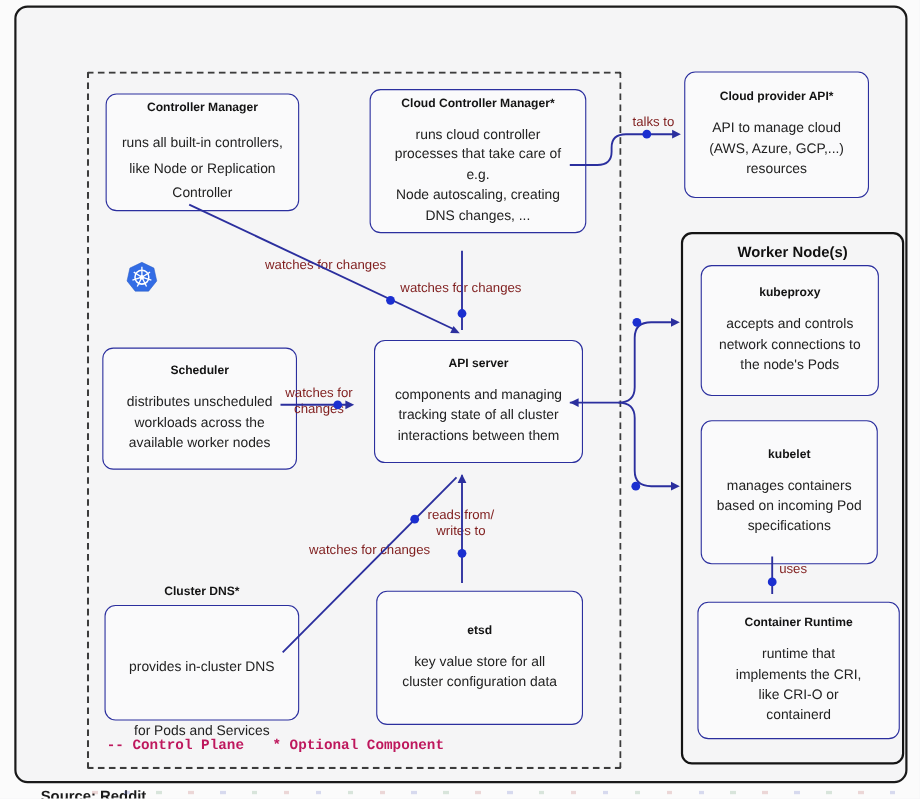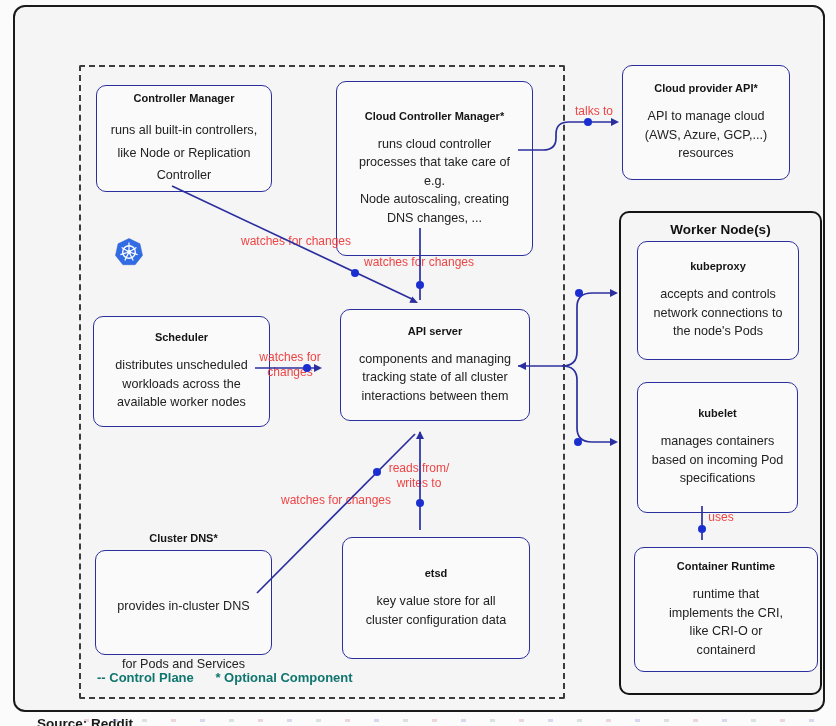--- a/index.html
+++ b/index.html
@@ -28,25 +28,26 @@
   .box{
     position:absolute;box-sizing:border-box;
     border:1.7px solid #2b2f9e;border-radius:10px;background:#fafafb;
     display:flex;flex-direction:column;justify-content:center;align-items:center;
     text-align:center;padding:6px 6px;
   }
   .box .title{font-weight:700;font-size:11px;color:#141414;margin-bottom:13px;display:block;}
   .box .line{display:block;font-size:12.6px;line-height:18.5px;color:#222;}
   .clabel{
     position:absolute;transform:translate(-50%,-50%);
-    font-size:12px;line-height:15px;color:#ef4444;text-align:center;white-space:nowrap;
+    font-size:12px;line-height:15px;color:#7f1d1d;text-align:center;white-space:nowrap;
   }
   .legend{
-    position:absolute;top:663px;left:82px;font-weight:700;font-size:13px;color:#0f766e;
+    position:absolute;top:663px;left:82px;font-weight:700;font-size:13px;color:#be185d;
     white-space:nowrap;
+    font-family:Liberation Mono, monospace;
   }
   .legend .opt{margin-left:18px;}
   .svg-layer{position:absolute;left:0;top:0;pointer-events:none;}
   .source-note{
     position:absolute;left:37px;top:716px;font-weight:700;font-size:13.5px;color:#1a1a1a;
   }
   .artifact-dashes{
     position:absolute;left:60px;top:719px;width:776px;height:3px;opacity:.55;
     background:repeating-linear-gradient(90deg,
       rgba(0,0,0,0) 0 24px, rgba(195,120,120,.5) 24px 29px,
@@ -77,21 +78,21 @@
     </g>
   </svg>
 
   <div class="box" style="left:81px;top:78px;width:176px;height:107px;justify-content:space-between;">
     <span class="title">Controller Manager</span>
     <span class="line">runs all built-in controllers,</span>
     <span class="line">like Node or Replication</span>
     <span class="line">Controller</span>
   </div>
 
-  <div class="box" style="left:321px;top:74px;width:197px;height:175px;">
+  <div class="box" style="left:321px;top:74px;width:197px;height:131px;">
     <span class="title">Cloud Controller Manager*</span>
     <span class="line">runs cloud controller</span>
     <span class="line">processes that take care of</span>
     <span class="line">e.g.</span>
     <span class="line">Node autoscaling, creating</span>
     <span class="line">DNS changes, ...</span>
   </div>
 
   <div class="box" style="left:607px;top:58px;width:168px;height:115px;">
     <span class="title">Cloud provider API*</span>

